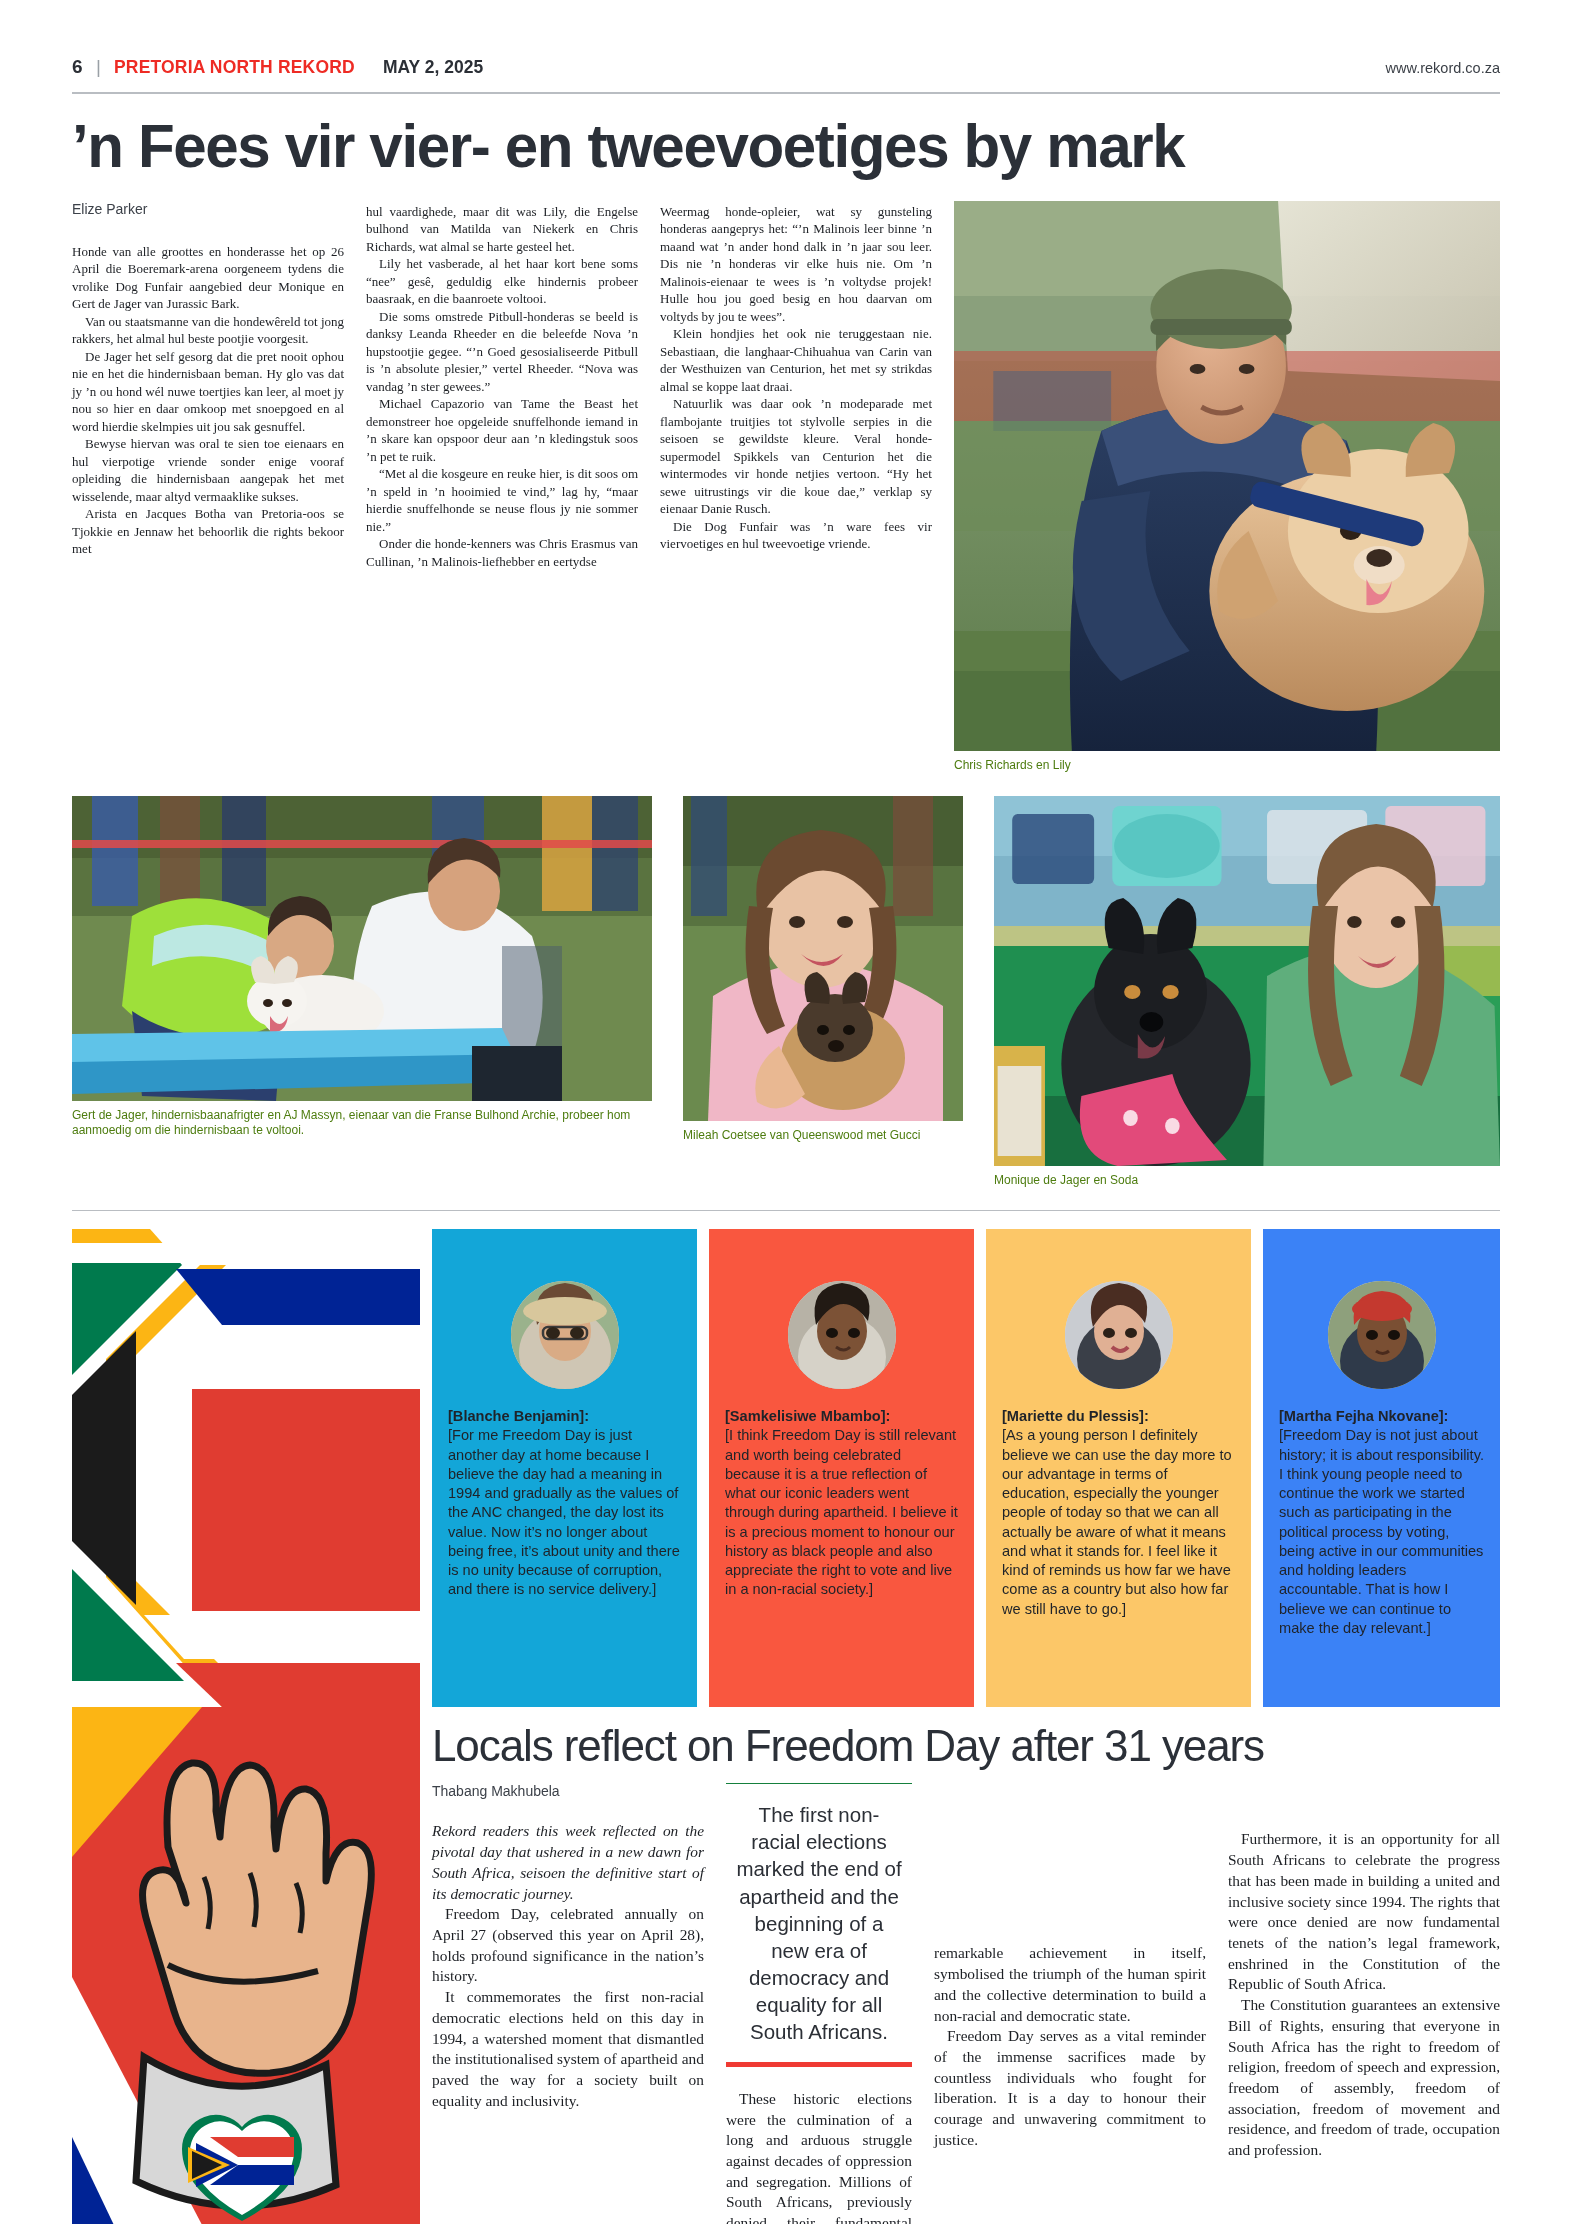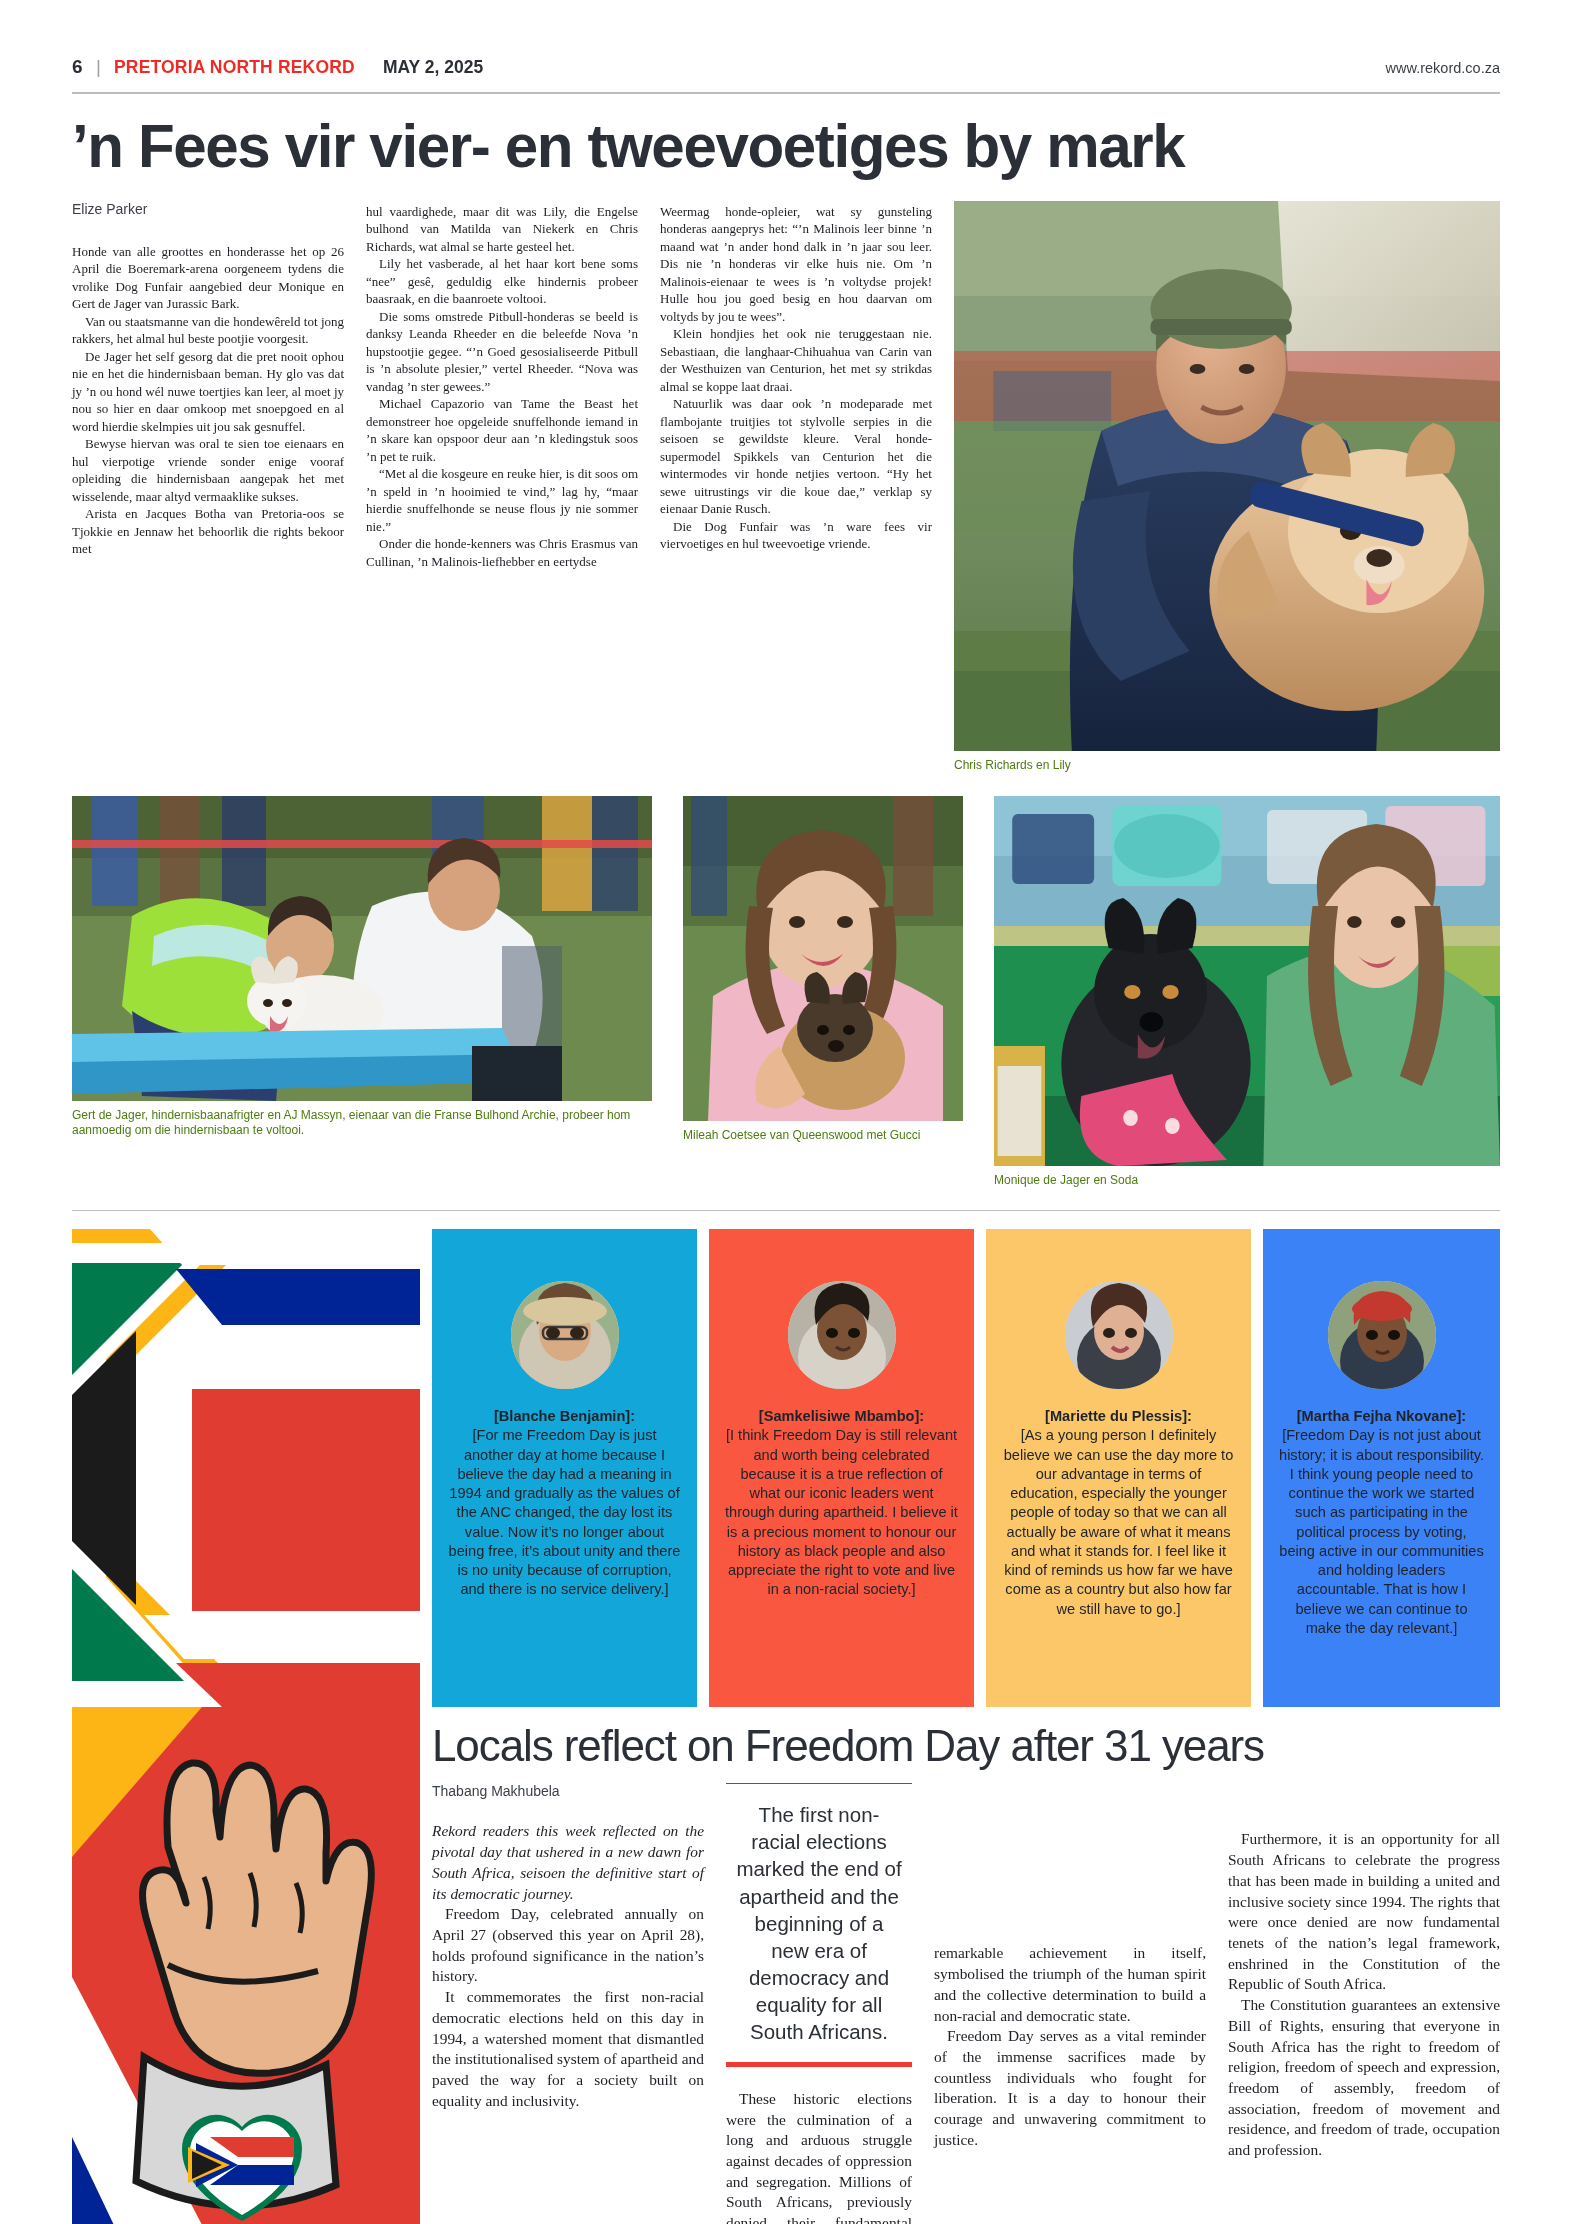--- a/index.html
+++ b/index.html
@@ -61,21 +61,21 @@
 
   
   .photorow { display:grid; grid-template-columns:580px 280px 1fr; column-gap:31px; margin-top:22px; }
 
   .rule-mid { border-top:1.5px solid #b9bdc2; margin-top:22px; }
 
   
   .band { display:grid; grid-template-columns:348px 265px 265px 265px 1fr; column-gap:12px; margin-top:18px; height:478px; }
   .quotebox { position:relative; padding:18px 16px 10px 16px; display:flex; flex-direction:column; }
   .qavatar { width:108px; height:108px; border-radius:50%; margin:34px auto 18px auto; overflow:hidden; position:relative; background:#ddd; }
-  .qtext { font-size:14.6px; line-height:1.32; text-align:center; color:#1f2329; }
+  .qtext { font-size:14.6px; line-height:1.32; color:#1f2329; }
   .qname { font-weight:700; display:block; }
 
   
   h2.head2 {
     font-size:44px; font-weight:400; letter-spacing:-1.1px;
     margin:16px 0 0 0; color:#2b3038; line-height:1.05;
   }
   .art2 { display:grid; grid-template-columns:272px 1fr 272px 272px; column-gap:22px; margin-top:14px; }
   .pull {
     text-align:center; font-size:20.5px; line-height:1.32; color:#2b2f36;

